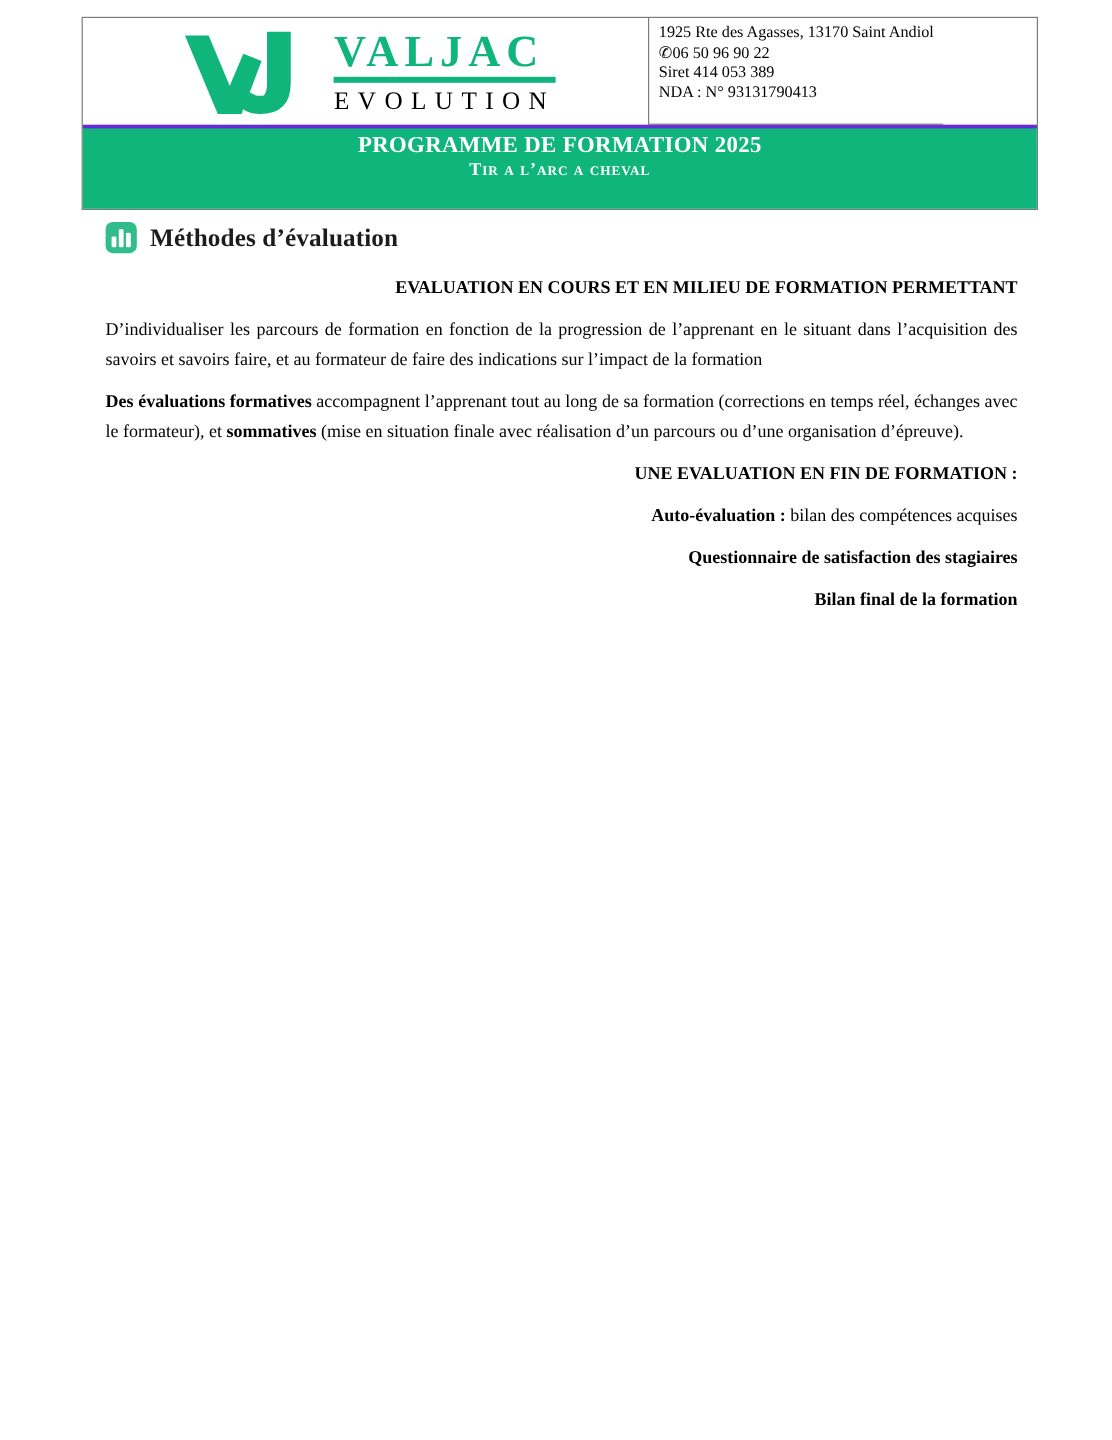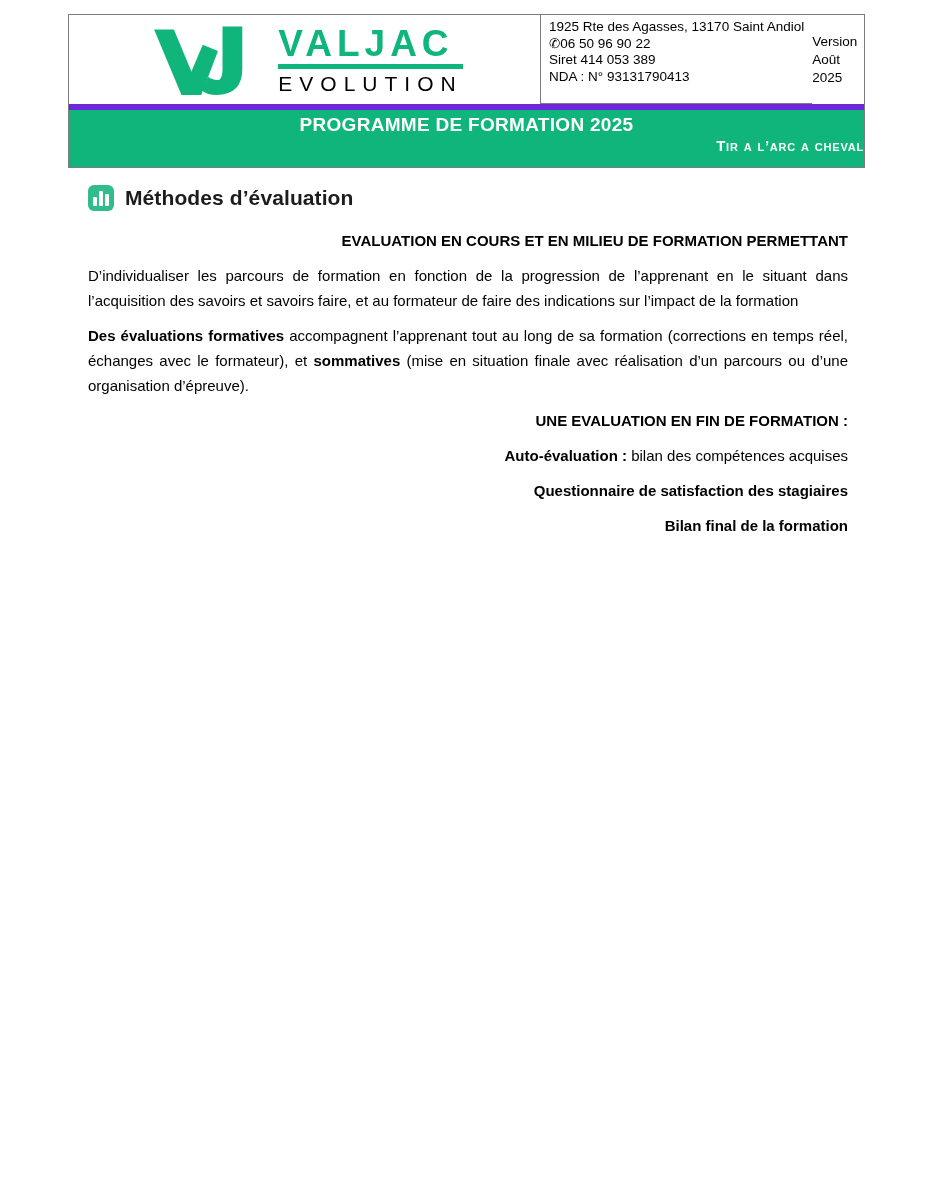--- a/index.html
+++ b/index.html
@@ -1,18 +1,18 @@
 <!DOCTYPE html>
 <html><head>
 <meta charset="utf-8">
 <style>
   html,body{margin:0;padding:0;background:#e8e8e8;}
   .page{
     width:927px;height:1200px;background:#ffffff;position:relative;
-    font-family:Liberation Sans, sans-serif;color:#000;
+    font-family:Liberation Serif, serif;color:#000;
     margin:0 auto;overflow:hidden;
   }
 
   
   .hdr{position:absolute;left:68px;top:14px;width:797px;border:1px solid #7c7c7c;box-sizing:border-box;}
   .hdr-top{display:flex;align-items:stretch;}
   .logo-cell{
     width:472px;box-sizing:border-box;border-right:1px solid #7c7c7c;
     display:flex;align-items:center;justify-content:center;gap:20px;padding:7px 0 6px;
   }
@@ -34,27 +34,27 @@
     padding:4px 8px 5px;font-size:13.5px;line-height:16.5px;
   }
   .contact-line{white-space:nowrap;}
   .version{
     flex:1;display:flex;align-items:center;justify-content:center;
     font-size:13.5px;line-height:18px;min-height:20px;
   }
 
   
   .banner{
-    border-top:6px solid #6d28d9;background:#10b57c;color:#ffffff;
-    text-align:center;padding:3px 0 13px;
+    border-top:3px solid #6d28d9;background:#10b57c;color:#ffffff;
+    text-align:center;padding:3px 0 23px;
   }
   .banner-title{font-size:19px;line-height:24px;font-weight:700;letter-spacing:.3px;}
   .banner-sub{
     font-size:15px;line-height:17px;font-weight:700;
-    font-variant:small-caps;letter-spacing:.8px;text-align:right;
+    font-variant:small-caps;letter-spacing:.8px;
   }
 
   
   .content{position:absolute;left:88px;top:184px;width:760px;}
   .sec-head{display:flex;align-items:center;gap:11px;margin:0 0 16px;}
   .sec-icon{
     width:26px;height:26px;border-radius:6px;background:#31bc8b;flex:0 0 auto;
     display:flex;align-items:flex-end;justify-content:center;gap:2px;
     padding-bottom:5px;box-sizing:border-box;
   }
@@ -92,21 +92,20 @@
         </div>
       </div>
 
       <div class="right-col">
         <div class="contact">
           <div class="contact-line">1925 Rte des Agasses, 13170 Saint Andiol</div>
           <div class="contact-line"><span>✆</span><span>06 50 96 90 22</span></div>
           <div class="contact-line">Siret 414 053 389</div>
           <div class="contact-line">NDA : N° 93131790413</div>
         </div>
-        <div class="version">Version Août 2025</div>
       </div>
     </div>
 
     <div class="banner">
       <div class="banner-title">PROGRAMME DE FORMATION 2025</div>
       <div class="banner-sub">Tir a l’arc a cheval</div>
     </div>
   </div>
 
   <div class="content">

